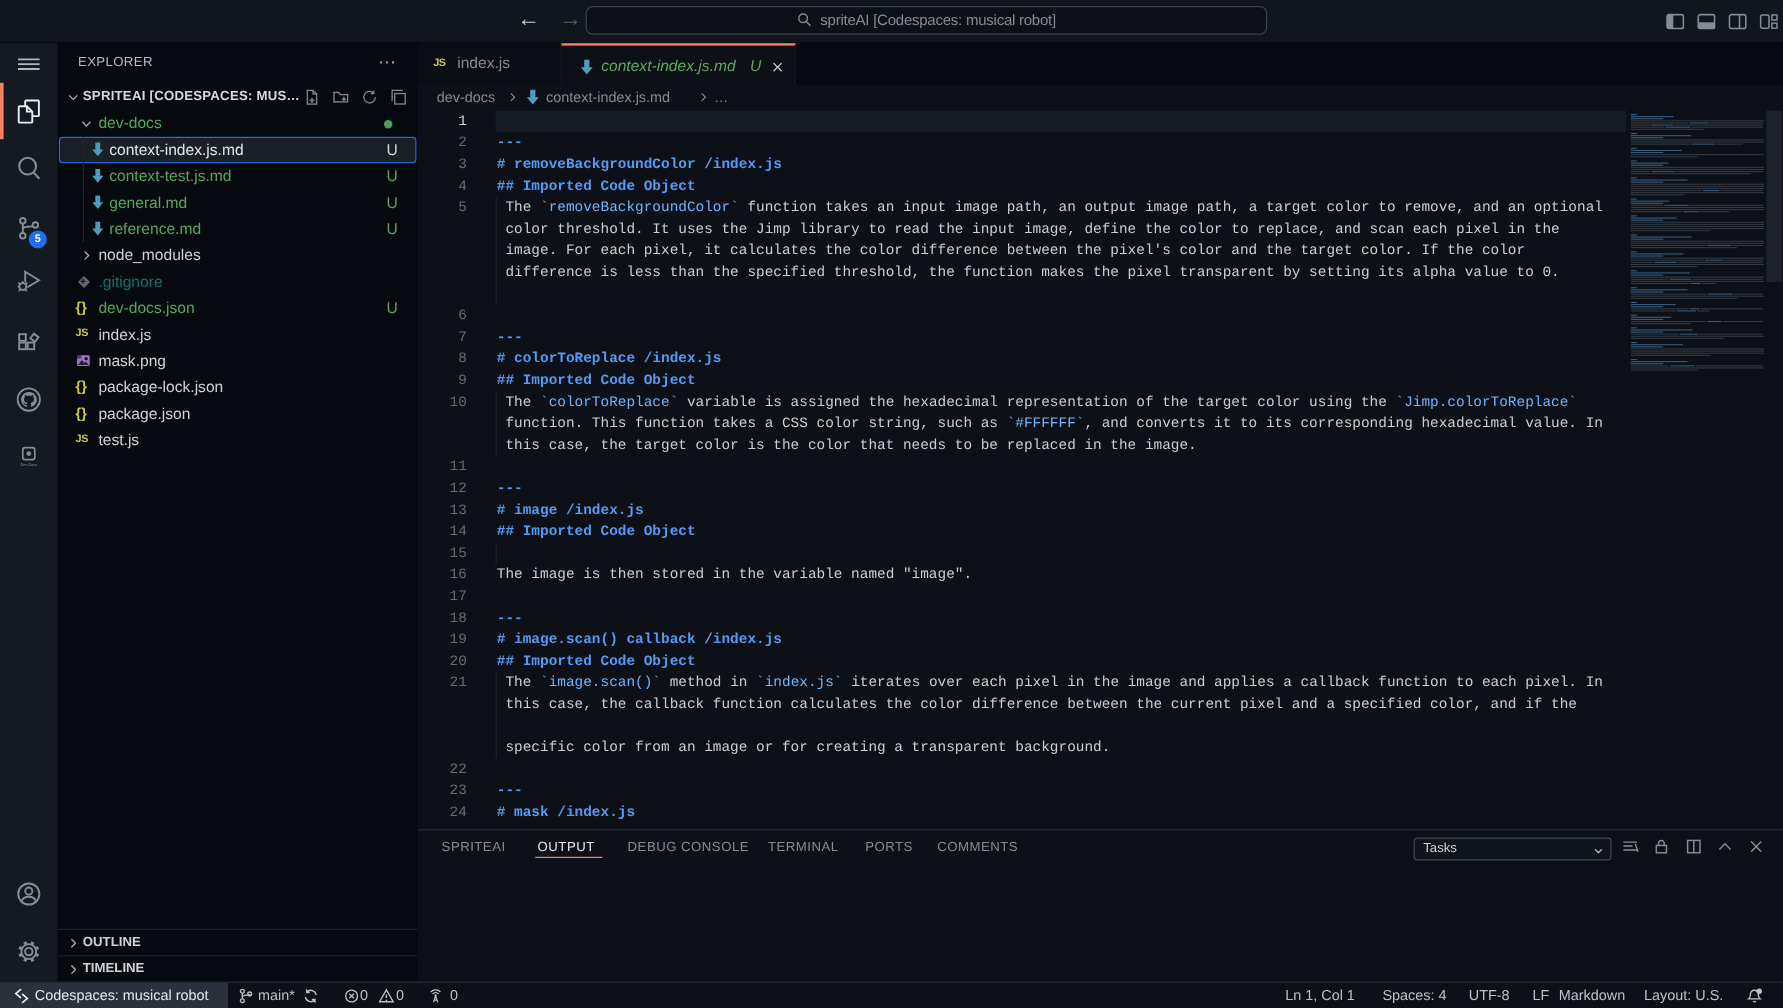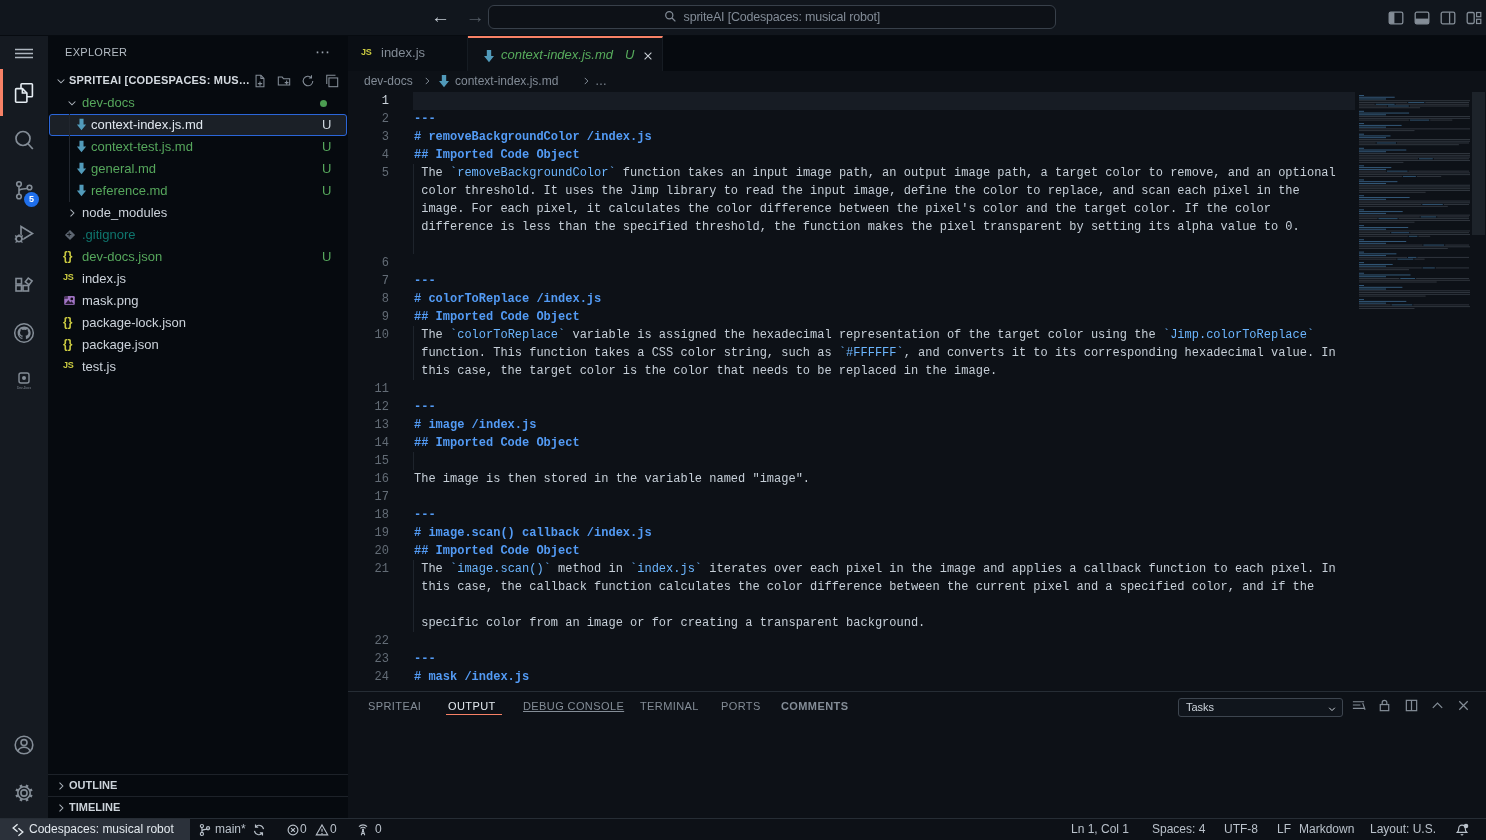--- a/index.html
+++ b/index.html
@@ -516,24 +516,24 @@
       <rect x="1413.3" y="304.44" width="55.7" height="0.9" fill="#848d97" opacity=".33"></rect>
       <rect x="1359" y="306.20" width="111.0" height="0.9" fill="#848d97" opacity=".33"></rect>
       <rect x="1359" y="307.96" width="55.5" height="0.9" fill="#848d97" opacity=".33"></rect>
     </svg>
   <div id="mslider"></div>
 </div>
 
 <div id="panel">
     <div class="ptab" style="left:20px;">SPRITEAI</div>
     <div class="ptab" style="left:100px;color:#e4eaf0">OUTPUT</div>
-    <div class="ptab" style="left:175px;text-decoration:underline;">DEBUG CONSOLE</div>
+    <div class="ptab" style="left:175px;">DEBUG CONSOLE</div>
     <div class="ptab" style="left:292px;">TERMINAL</div>
     <div class="ptab" style="left:373px;">PORTS</div>
-    <div class="ptab" style="left:433px;font-weight:bold;">COMMENTS</div>
+    <div class="ptab" style="left:433px;">COMMENTS</div>
     <div class="ab" style="left:98px;top:21.5px;width:56px;height:1.5px;background:#f78166"></div>
     <div id="tasks"><span style="padding-left:7px">Tasks</span><svg style="position:absolute;right:5px;top:5px" width="10" height="10" viewBox="0 0 16 16">
         <path d="M3.5 6 8 10.5 12.5 6" fill="none" stroke="#ccd3da" stroke-width="1.6"></path>
       </svg></div>
     <svg class="pic" style="left:1003px" width="15" height="15" viewBox="0 0 16 16">
       <g fill="none" stroke="#848d97" stroke-width="1.3">
         <path d="M2 4 H14 M2 7.5 H10 M2 11 H14 M12.5 5.5 l2.5 7" stroke-width="1.2"></path>
       </g>
     </svg>
     <svg class="pic" style="left:1029px" width="15" height="15" viewBox="0 0 16 16">

